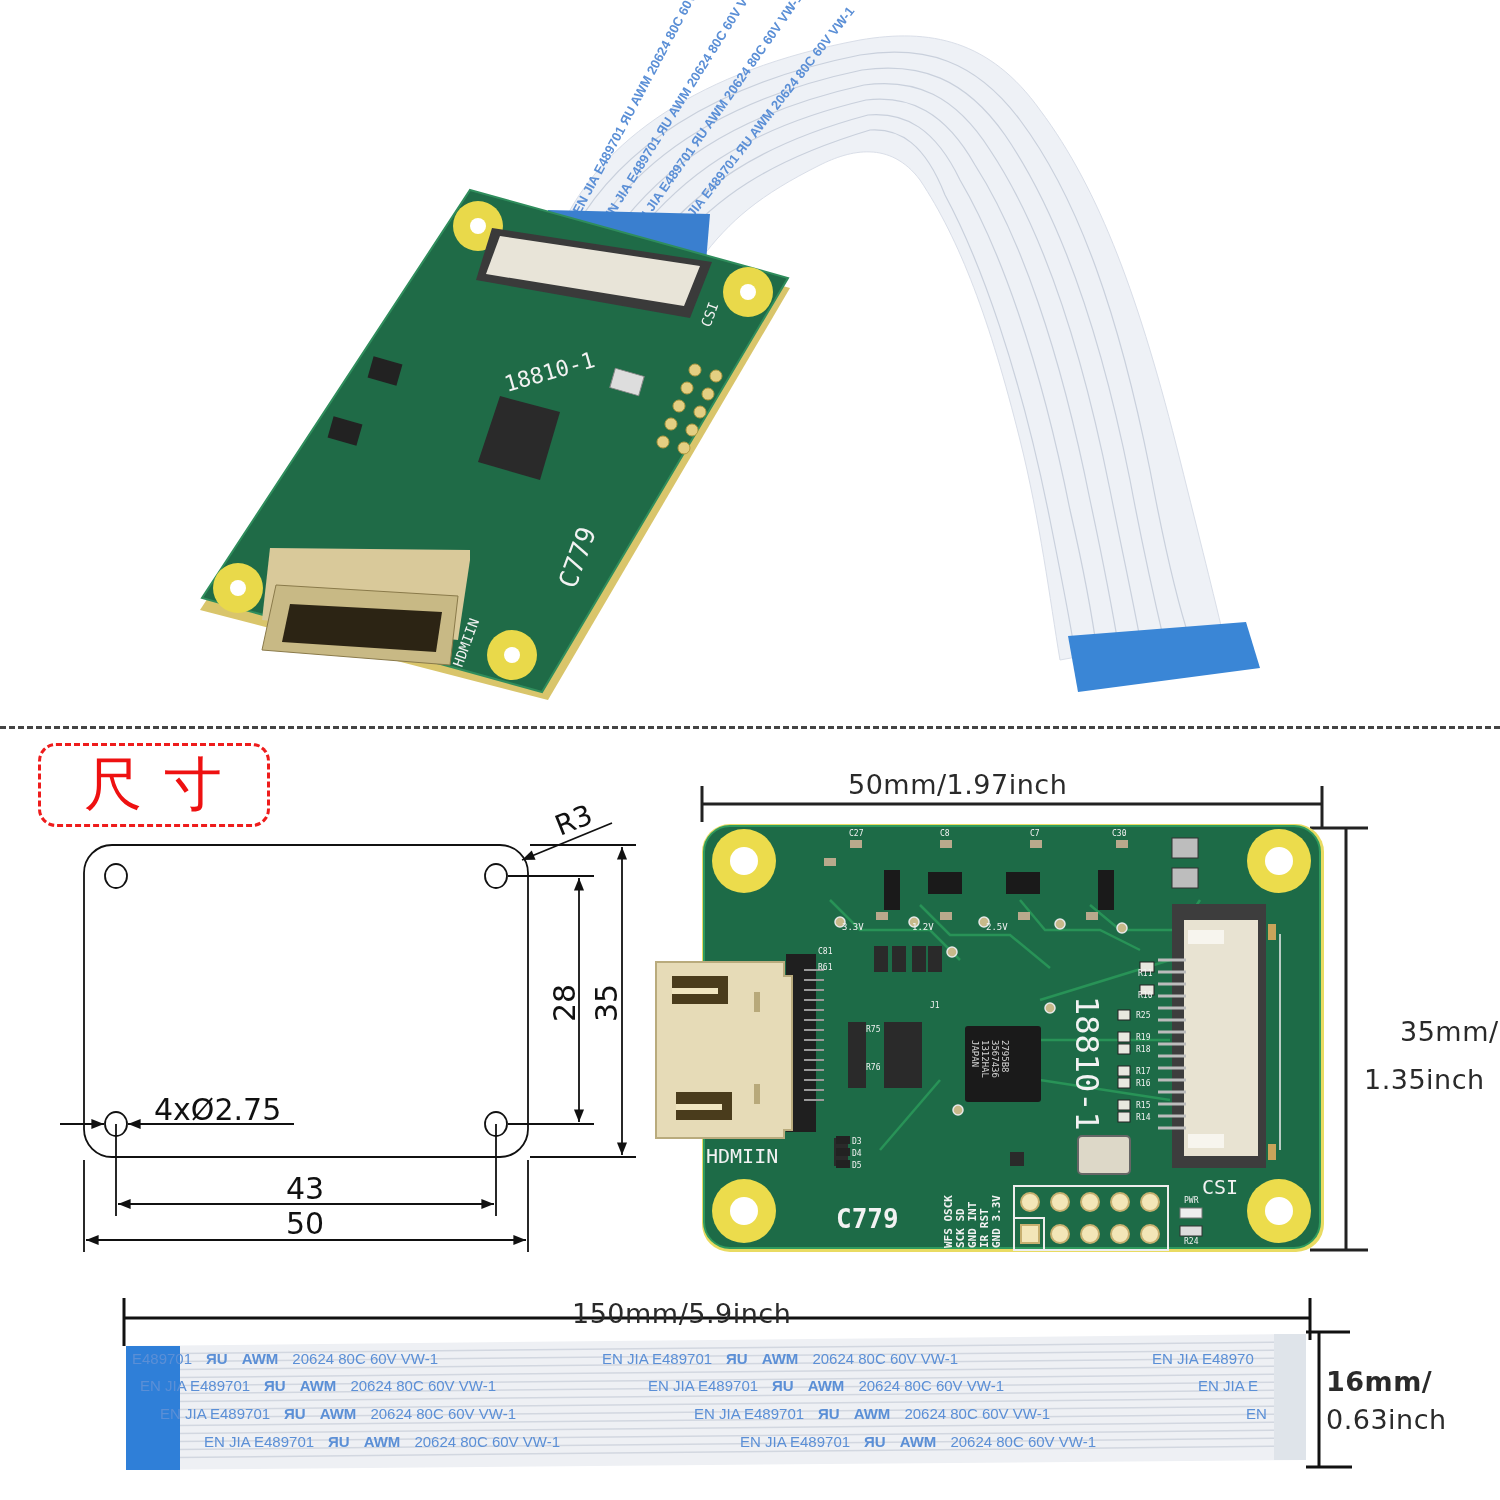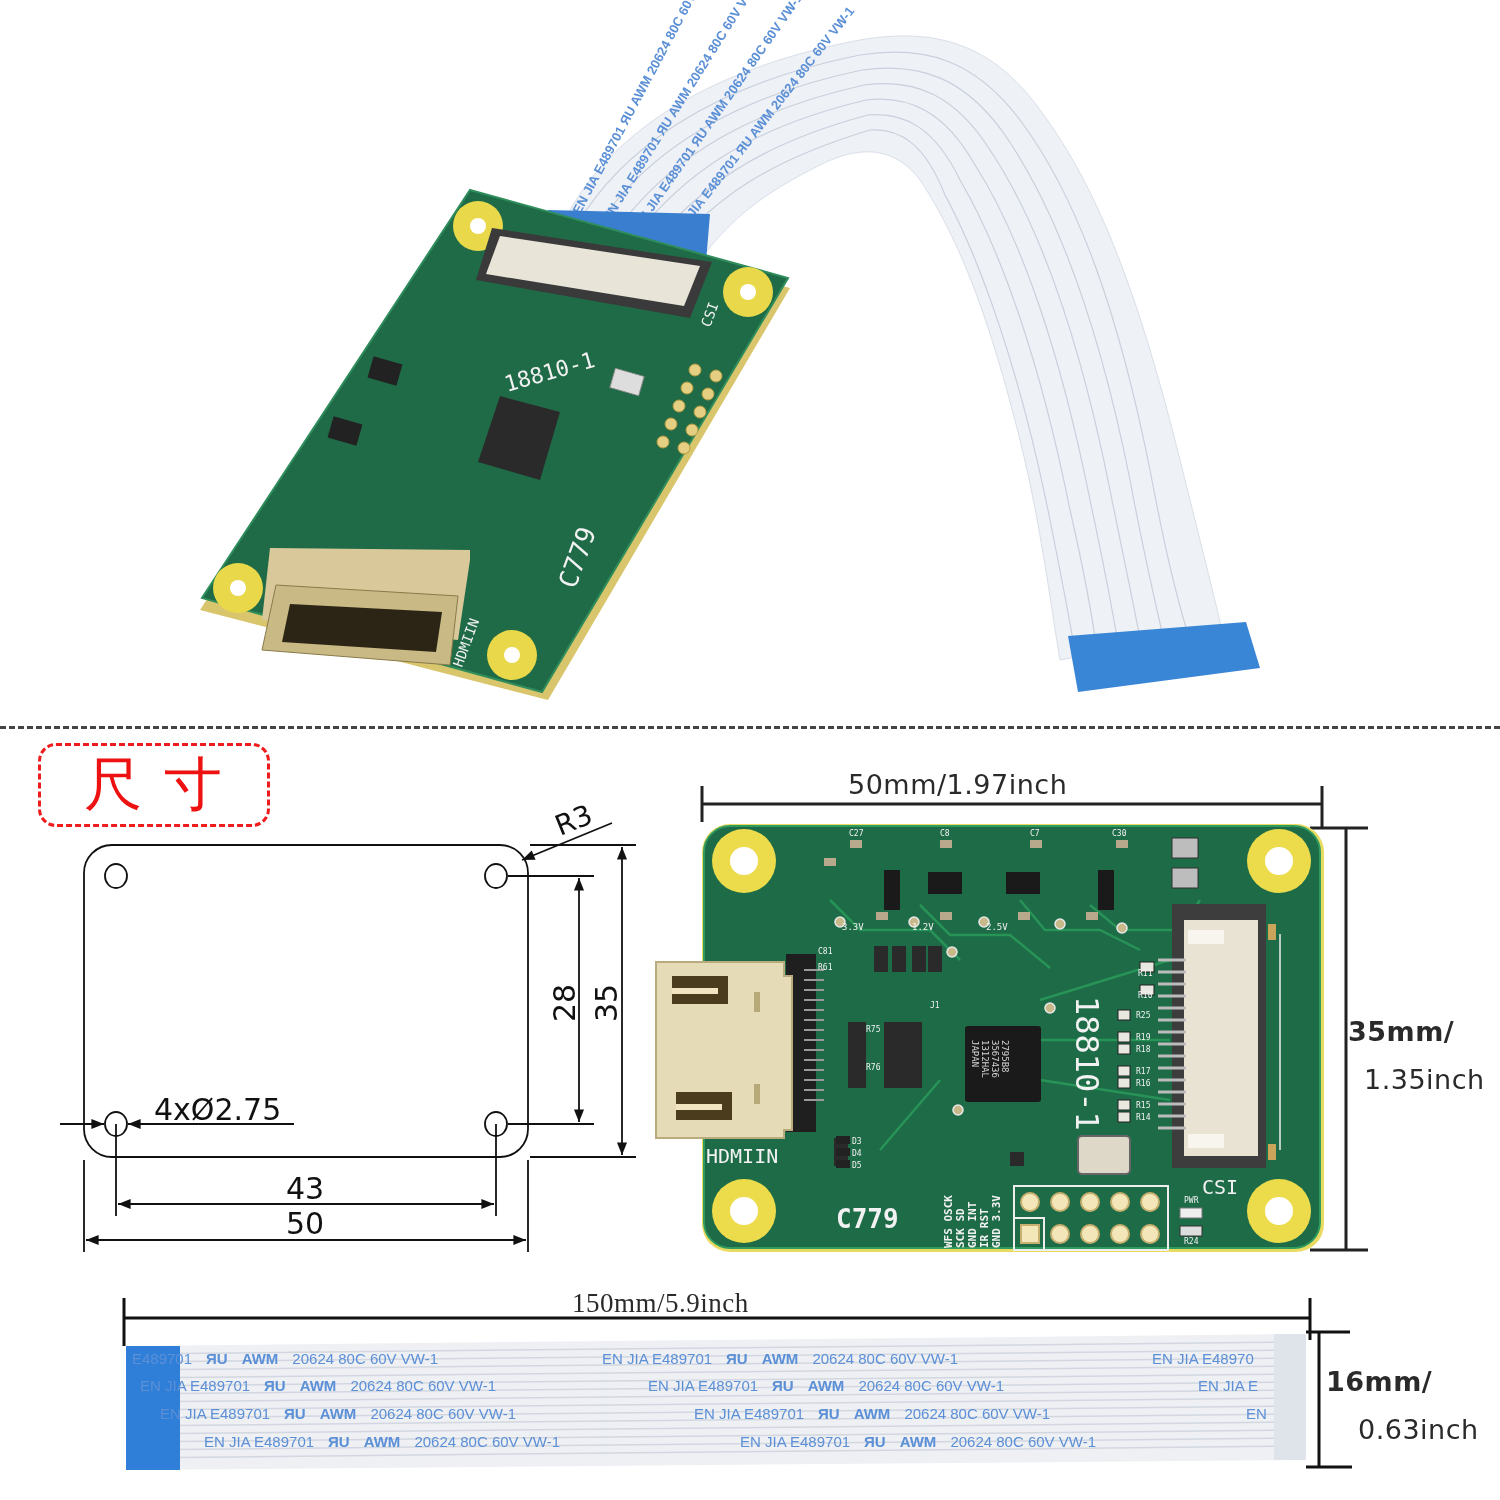--- a/index.html
+++ b/index.html
@@ -355,21 +355,21 @@
         <text x="1184" y="1244">R24</text>
         <text x="866" y="1032">R75</text>
         <text x="866" y="1070">R76</text>
         <text x="818" y="954">C81</text>
         <text x="818" y="970">R61</text>
         <text x="930" y="1008">J1</text>
       </g>
     </g>
   </svg>
   <div class="dim-label" style="left:208px;top:9px;">50mm/1.97inch</div>
-  <div class="dim-label" style="left:708px;top:256px;font-weight:bold;">35mm/</div>
+  <div class="dim-label" style="left:760px;top:256px;">35mm/</div>
   <div class="dim-label" style="left:724px;top:304px;">1.35inch</div>
 </div>
 
 <div class="abs" style="left:0;top:1280px;width:1500px;height:220px;">
   <svg width="1500" height="220" viewBox="0 1280 1500 220">
     <g stroke="#111" stroke-width="3">
       <line x1="124" y1="1318" x2="1310" y2="1318"></line>
       <line x1="124" y1="1298" x2="124" y2="1346"></line>
       <line x1="1310" y1="1298" x2="1310" y2="1340"></line>
       <line x1="1319" y1="1332" x2="1319" y2="1467"></line>
@@ -407,16 +407,16 @@
         <tspan>EN JIA E489701</tspan><tspan dx="14" font-weight="bold">ЯU</tspan><tspan dx="14" font-weight="bold">AWM</tspan><tspan dx="14">20624   80C   60V   VW-1</tspan><tspan x="648">EN JIA E489701</tspan><tspan dx="14" font-weight="bold">ЯU</tspan><tspan dx="14" font-weight="bold">AWM</tspan><tspan dx="14">20624   80C   60V   VW-1</tspan><tspan x="1198">EN JIA E</tspan>
       </text>
       <text x="160" y="1419">
         <tspan>EN JIA E489701</tspan><tspan dx="14" font-weight="bold">ЯU</tspan><tspan dx="14" font-weight="bold">AWM</tspan><tspan dx="14">20624   80C   60V   VW-1</tspan><tspan x="694">EN JIA E489701</tspan><tspan dx="14" font-weight="bold">ЯU</tspan><tspan dx="14" font-weight="bold">AWM</tspan><tspan dx="14">20624   80C   60V   VW-1</tspan><tspan x="1246">EN</tspan>
       </text>
       <text x="204" y="1447">
         <tspan>EN JIA E489701</tspan><tspan dx="14" font-weight="bold">ЯU</tspan><tspan dx="14" font-weight="bold">AWM</tspan><tspan dx="14">20624   80C   60V   VW-1</tspan><tspan x="740">EN JIA E489701</tspan><tspan dx="14" font-weight="bold">ЯU</tspan><tspan dx="14" font-weight="bold">AWM</tspan><tspan dx="14">20624   80C   60V   VW-1</tspan>
       </text>
     </g>
   </svg>
-  <div class="dim-label" style="left:572px;top:8px;font-family:Liberation Serif, serif;">150mm/5.9inch</div>
+  <div class="dim-label" style="left:572px;top:18px;">150mm/5.9inch</div>
   <div class="dim-label" style="left:1326px;top:86px;font-weight:bold;">16mm/</div>
-  <div class="dim-label" style="left:1326px;top:134px;margin-left:32px;">0.63inch</div>
+  <div class="dim-label" style="left:1326px;top:124px;">0.63inch</div>
 </div>
 
 </body></html>

